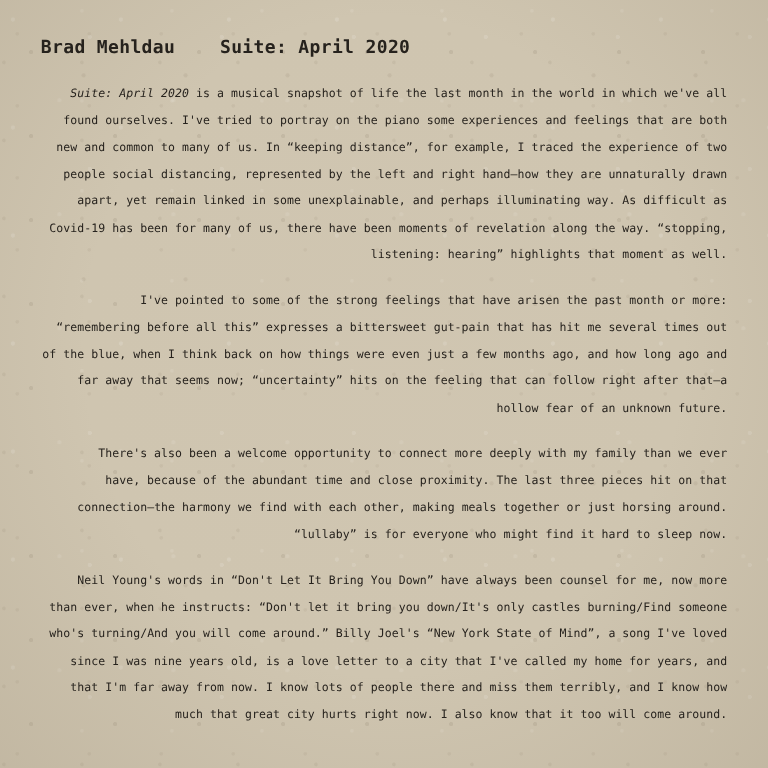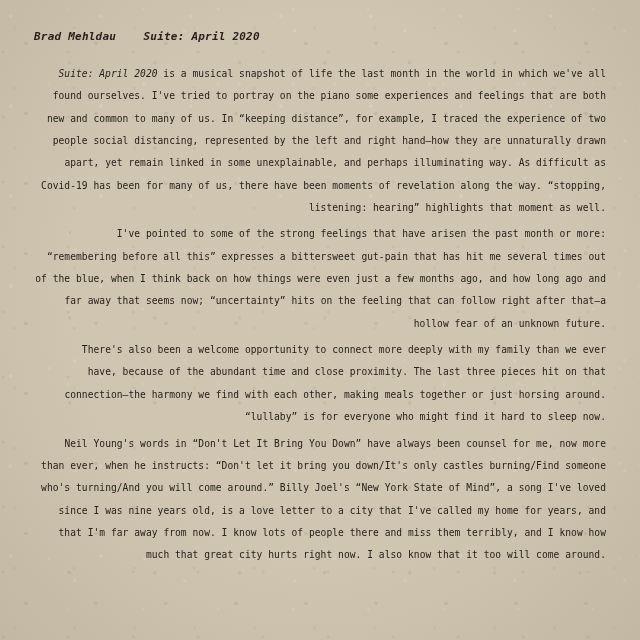--- a/index.html
+++ b/index.html
@@ -38,38 +38,37 @@
     pointer-events: none;
     background: radial-gradient(ellipse at 50% 45%, rgba(210,199,180,0.25) 0%, rgba(186,173,150,0.0) 55%, rgba(150,137,114,0.22) 100%);
   }
   .page {
     position: relative;
     padding: 30px 34px 0 34px;
     box-sizing: border-box;
     z-index: 2;
   }
   .doc-title {
-    font-size: 11px;
+    font-size: 15px;
     font-weight: bold;
     letter-spacing: 0.02em;
     margin: 0 0 20px 0;
     white-space: pre;
-    font-style: italic;
   }
   .body-text {
     font-size: 9.6px;
     line-height: 2.33;
     letter-spacing: 0.005em;
     text-align: right;
   }
   .para {
     margin: 0;
   }
   .para + .para {
-    margin-top: 4px;
+    margin-top: 16px;
   }
   .indent {
     display: inline-block;
     width: 2.6em;
   }
   .ital {
     font-style: italic;
   }
 </style>
 </head>

